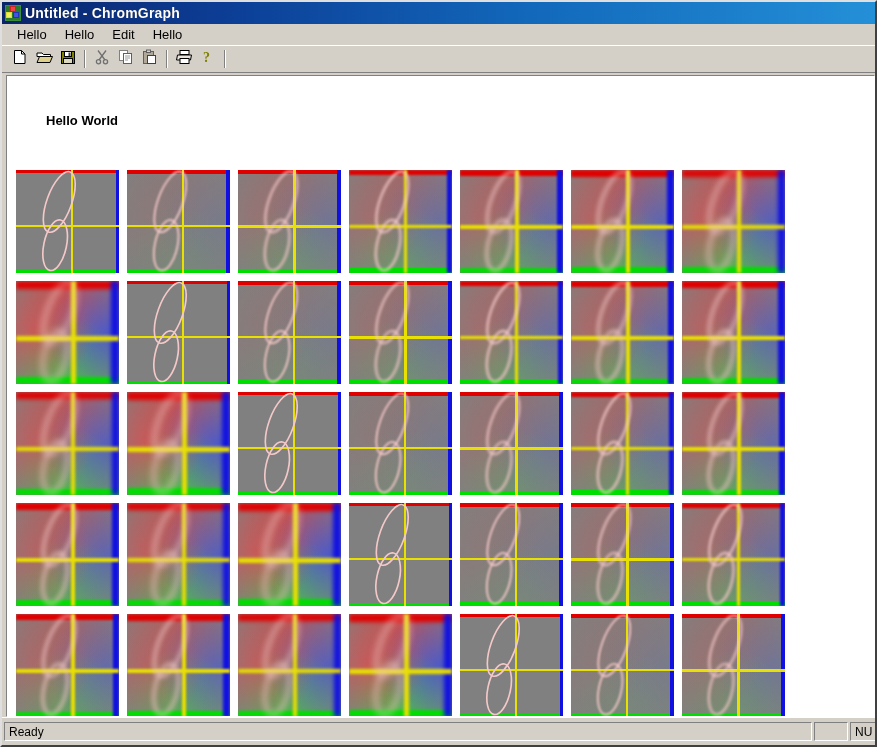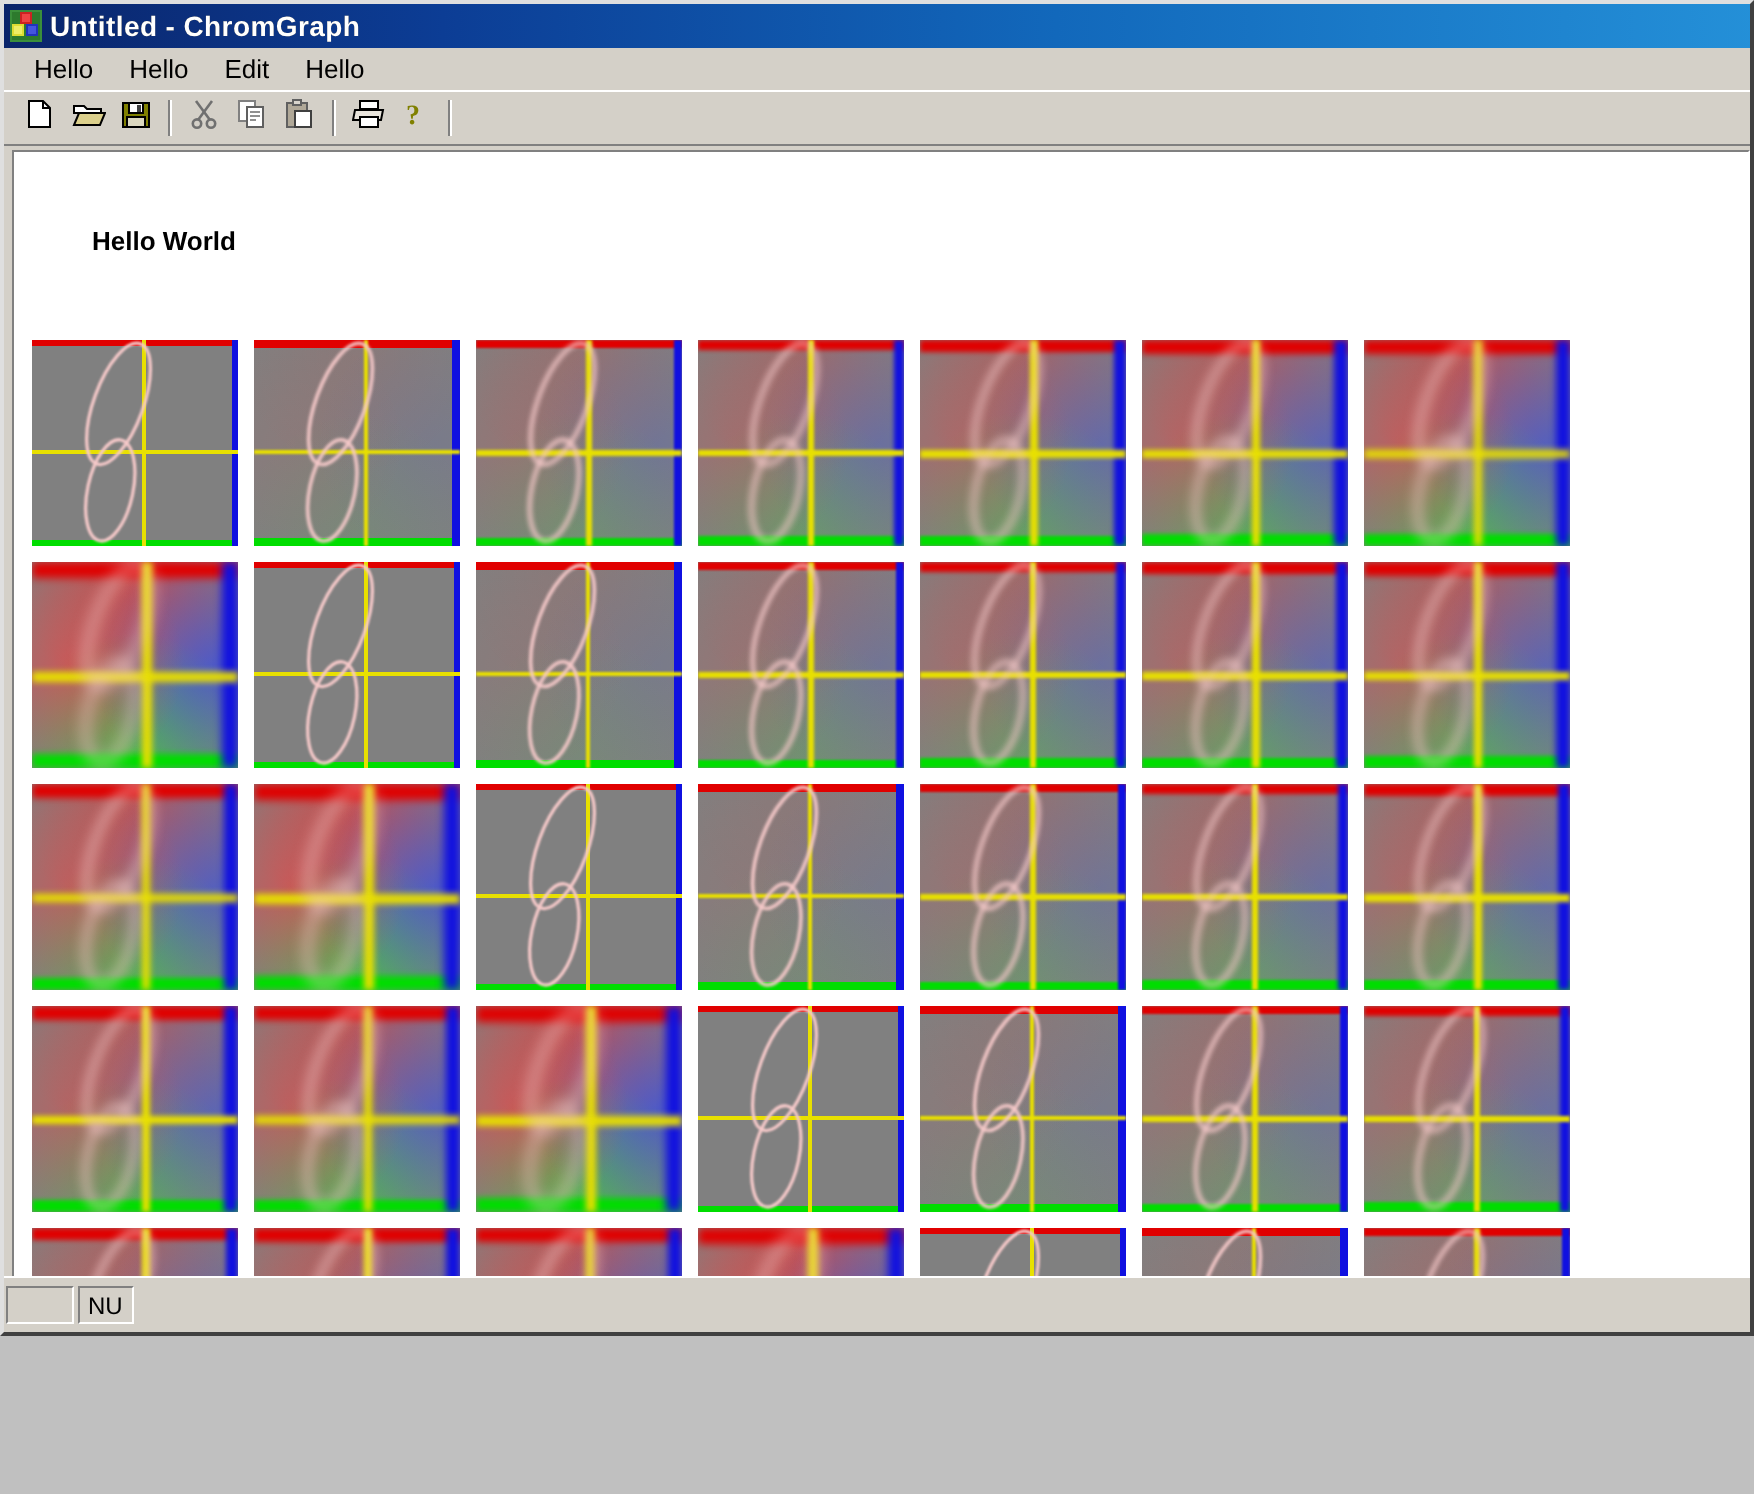--- a/index.html
+++ b/index.html
@@ -9,21 +9,21 @@
     width: 877px; height: 747px;
     overflow: hidden;
     font-family: "Liberation Sans", sans-serif;
     background: #c0c0c0;
   }
 
   
   .window {
     position: absolute;
     left: 0; top: 0;
-    width: 877px; height: 668px;
+    width: 877px; height: 747px;
     background: #d4d0c8;
     border-left: 2px solid #dfdfdf;
     border-top: 2px solid #dfdfdf;
     border-right: 2px solid #404040;
     border-bottom: 2px solid #404040;
     overflow: hidden;
   }
 
   
   .titlebar {
@@ -811,17 +811,18 @@
               <ellipse cx="0" cy="0" rx="12" ry="31" fill="none" stroke="#f4c8c8" stroke-width="1.89" transform="translate(42,31) rotate(20)"></ellipse>
               <ellipse cx="0" cy="0" rx="11" ry="25" fill="none" stroke="#f4c8c8" stroke-width="1.89" transform="translate(38,73) rotate(12)"></ellipse>
             </svg>
           </div>
         </div>
       </div>
 
   </div>
 
   <div class="statusbar">
+    <div class="status-pane status-main">Ready</div>
     <div class="status-pane status-small"></div>
     <div class="status-pane status-num">NU</div>
   </div>
 
 </div>
 
 </body></html>

